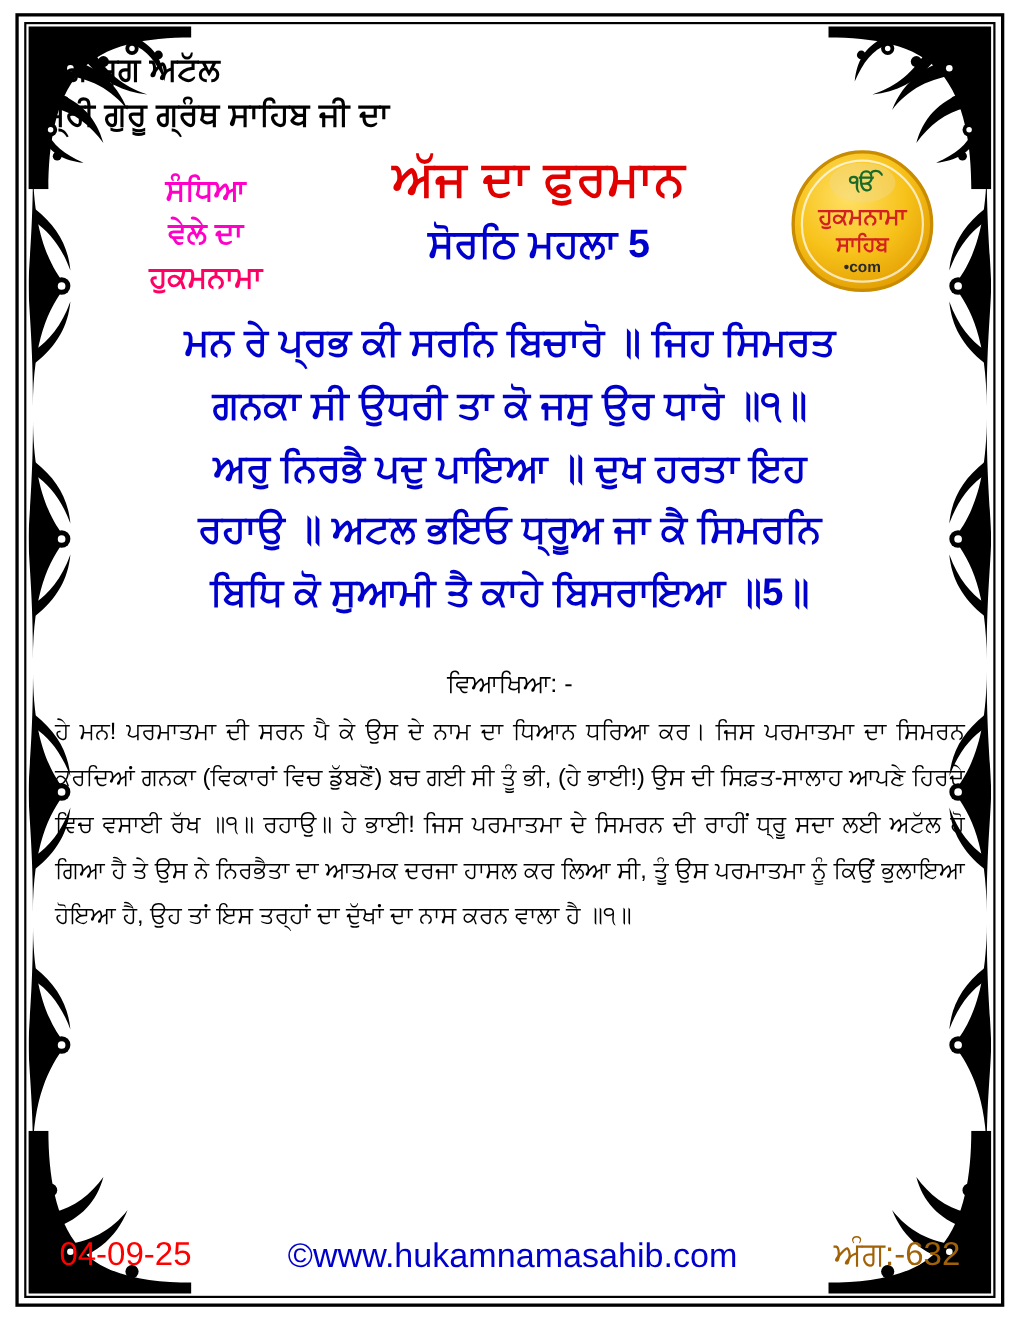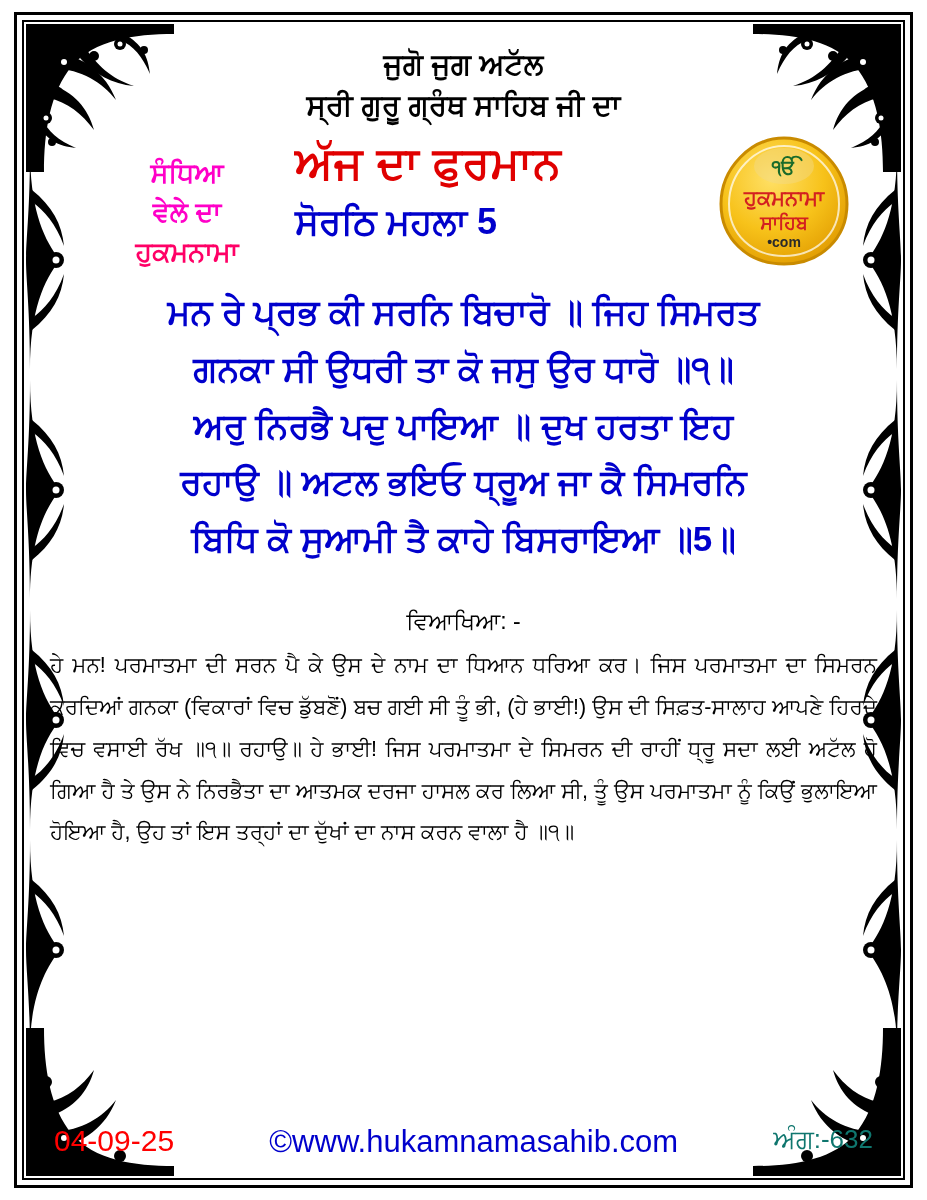--- a/index.html
+++ b/index.html
@@ -70,21 +70,20 @@
   
   .content {
     position: absolute;
     left: 40px;
     right: 40px;
     top: 34px;
     bottom: 34px;
   }
 
   .title-block {
-    text-align: center;
     padding-top: 10px;
     color: #000000;
     font-weight: bold;
     line-height: 1.42;
     font-size: 29px;
     letter-spacing: 0.3px;
   }
   .title-line { display: block; }
 
   .banner-row {
@@ -103,20 +102,21 @@
     font-size: 27px;
     line-height: 1.45;
   }
   .sandhya-label .l3 { color: #ff0066; }
 
   .furman-block {
     position: absolute;
     left: 255px;
     top: 6px;
     width: 390px;
+    text-align: center;
   }
   .furman {
     color: #e00000;
     font-weight: bold;
     font-size: 44px;
     letter-spacing: 1px;
     line-height: 1.15;
   }
   .raag {
     color: #0000cc;
@@ -183,22 +183,22 @@
   }
   .footer .date {
     color: #ff0000;
     font-size: 30px;
   }
   .footer .site {
     color: #0000cc;
     font-size: 31px;
   }
   .footer .ang {
-    color: #0f766e;
-    font-size: 26px;
+    color: #a16207;
+    font-size: 30px;
   }
 </style>
 </head>
 <body>
 
 <div class="page">
 
   <div class="outer-frame"></div>
   <div class="inner-frame"></div>
 

